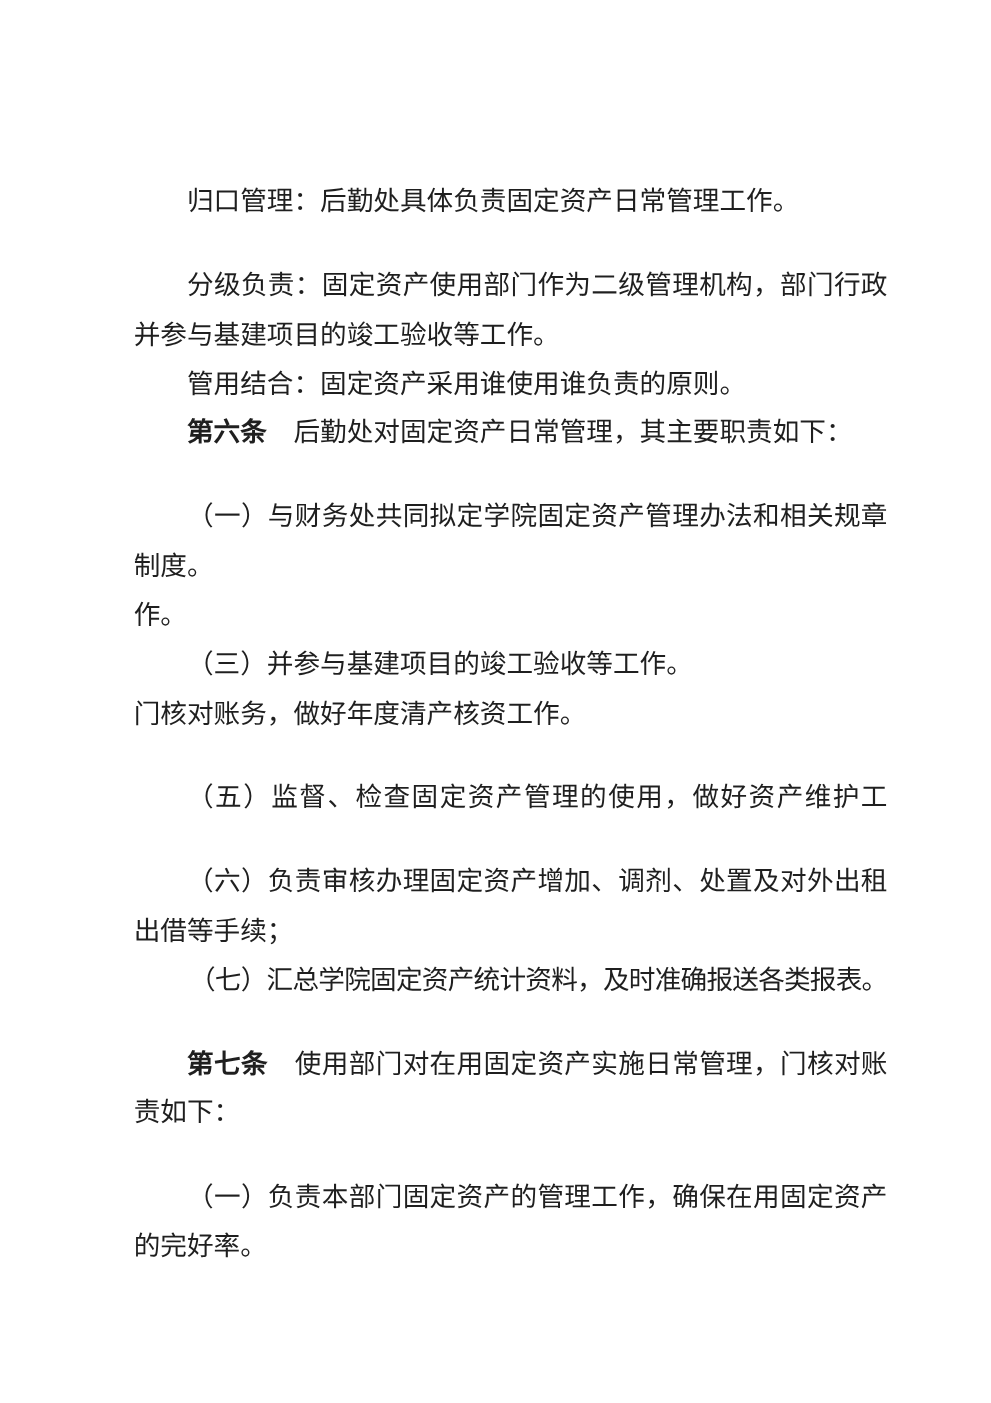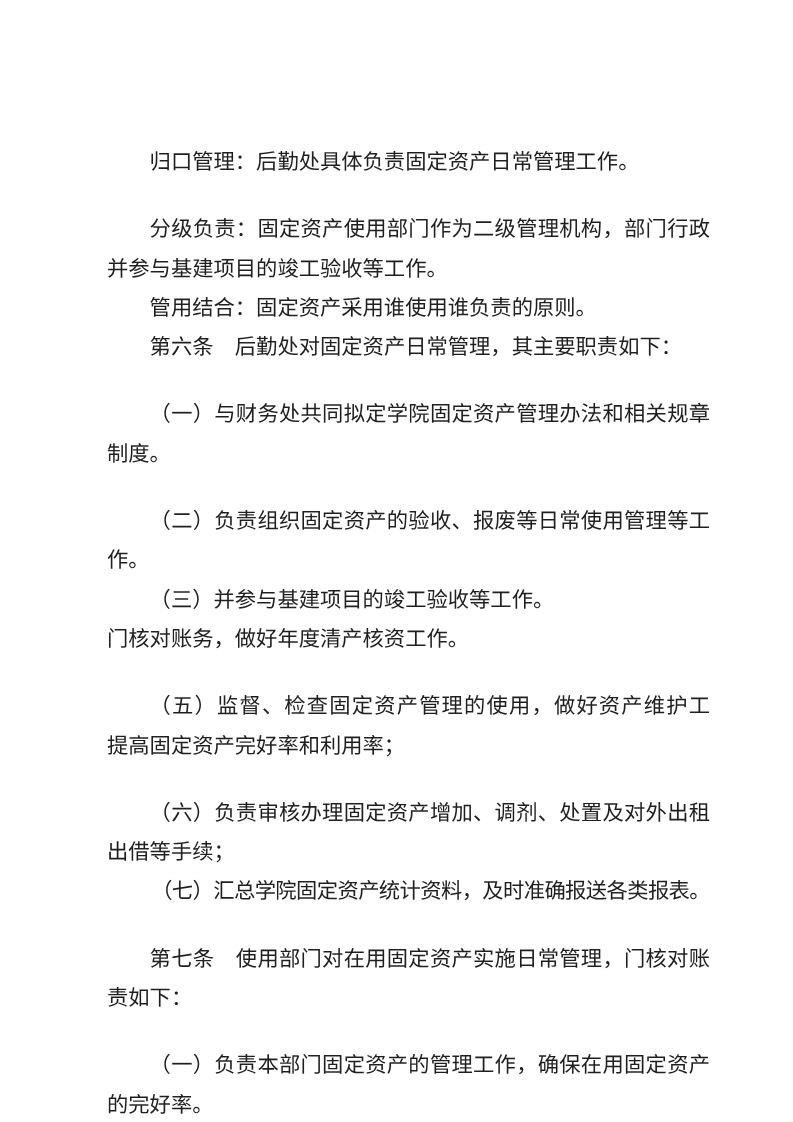--- a/index.html
+++ b/index.html
@@ -35,40 +35,38 @@
     text-align-last: justify;
     margin-top: 28px;
   }
   .line.left { text-align: left; }
   .line.compress {
     text-align: right;
     letter-spacing: -0.6px;
     white-space: nowrap;
   }
   .run { display: inline; }
-  .bold { font-weight: normal; }
+  .bold { font-weight: bold; }
 </style>
 </head>
 <body>
 
 <div class="page">
   <div class="content" id="doc-content" style="color: rgb(31, 31, 31);">
       <div class="line left indent"><span class="run">归口管理：后勤处具体负责固定资产日常管理工作。</span></div>
       <div class="line justify indent"><span class="run">分级负责：固定资产使用部门作为二级管理机构，部门行政</span></div>
       <div class="line left"><span class="run">并参与基建项目的竣工验收等工作。</span></div>
       <div class="line left indent"><span class="run">管用结合：固定资产采用谁使用谁负责的原则。</span></div>
       <div class="line left indent"><span class="run bold">第六条</span><span class="run">　后勤处对固定资产日常管理，其主要职责如下：</span></div>
       <div class="line justify indent"><span class="run">（一）与财务处共同拟定学院固定资产管理办法和相关规章</span></div>
       <div class="line left"><span class="run">制度。</span></div>
-      <div class="line justify indent"><span class="run">（二）负责组织固定资产的验收、报废等日常使用管理等工</span></div>
       <div class="line left"><span class="run">作。</span></div>
       <div class="line left indent"><span class="run">（三）并参与基建项目的竣工验收等工作。</span></div>
       <div class="line left"><span class="run">门核对账务，做好年度清产核资工作。</span></div>
       <div class="line justify indent"><span class="run">（五）监督、检查固定资产管理的使用，做好资产维护工作，</span></div>
-      <div class="line left"><span class="run">提高固定资产完好率和利用率；</span></div>
       <div class="line justify indent"><span class="run">（六）负责审核办理固定资产增加、调剂、处置及对外出租</span></div>
       <div class="line left"><span class="run">出借等手续；</span></div>
       <div class="line compress indent"><span class="run">（七）汇总学院固定资产统计资料，及时准确报送各类报表。</span></div>
       <div class="line justify indent"><span class="run bold">第七条</span><span class="run">　使用部门对在用固定资产实施日常管理，门核对账务</span></div>
       <div class="line left"><span class="run">责如下：</span></div>
       <div class="line justify indent"><span class="run">（一）负责本部门固定资产的管理工作，确保在用固定资产</span></div>
       <div class="line left"><span class="run">的完好率。</span></div>
     </div>
 </div>
 

